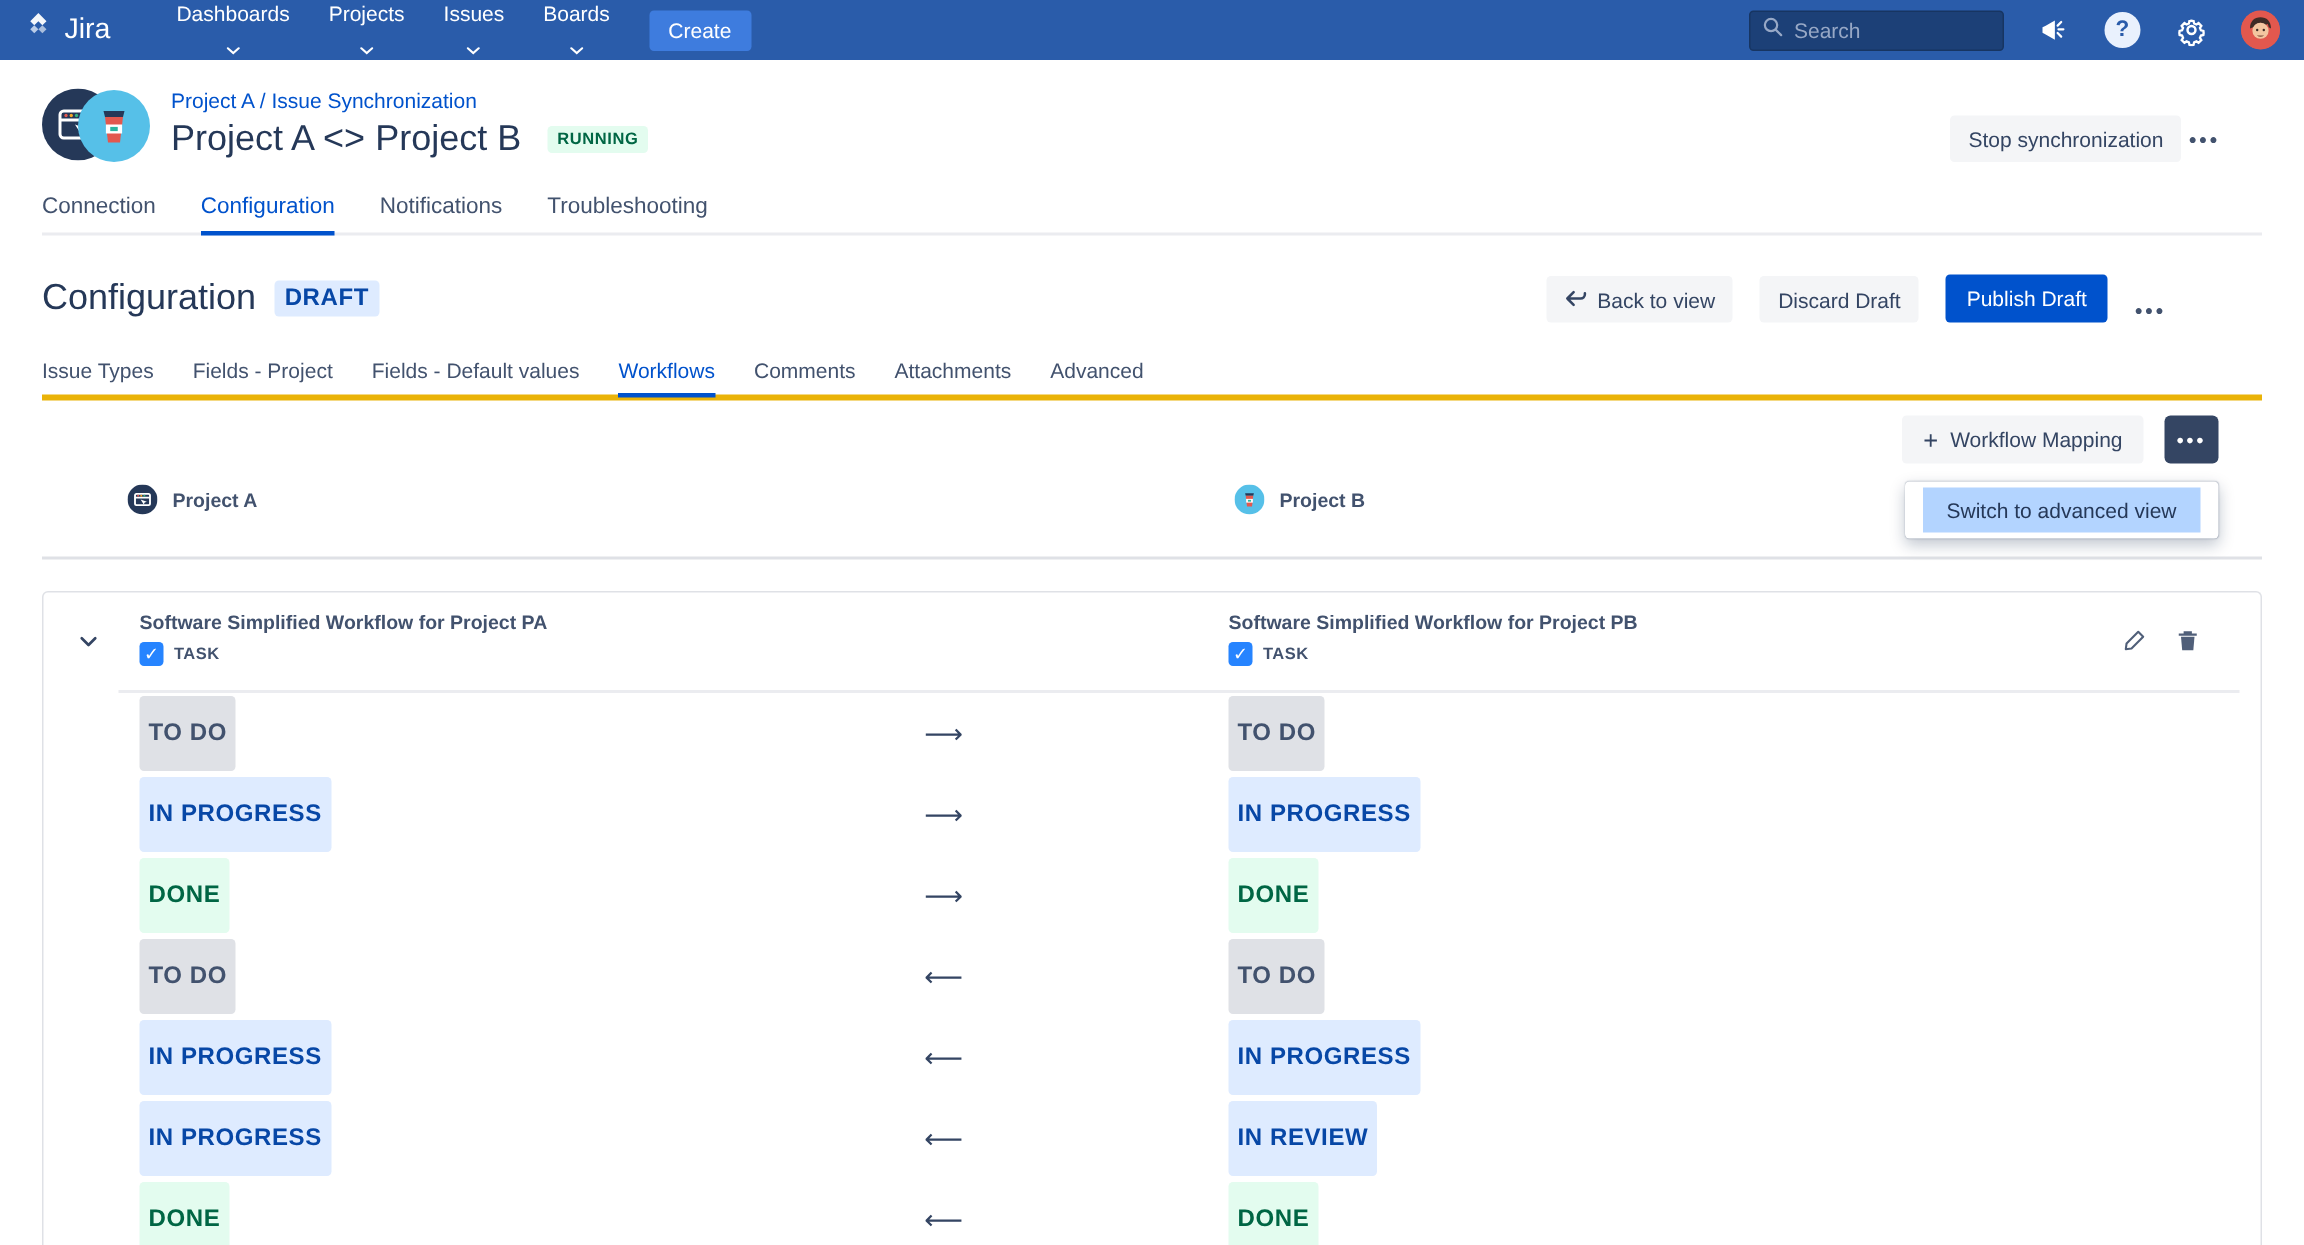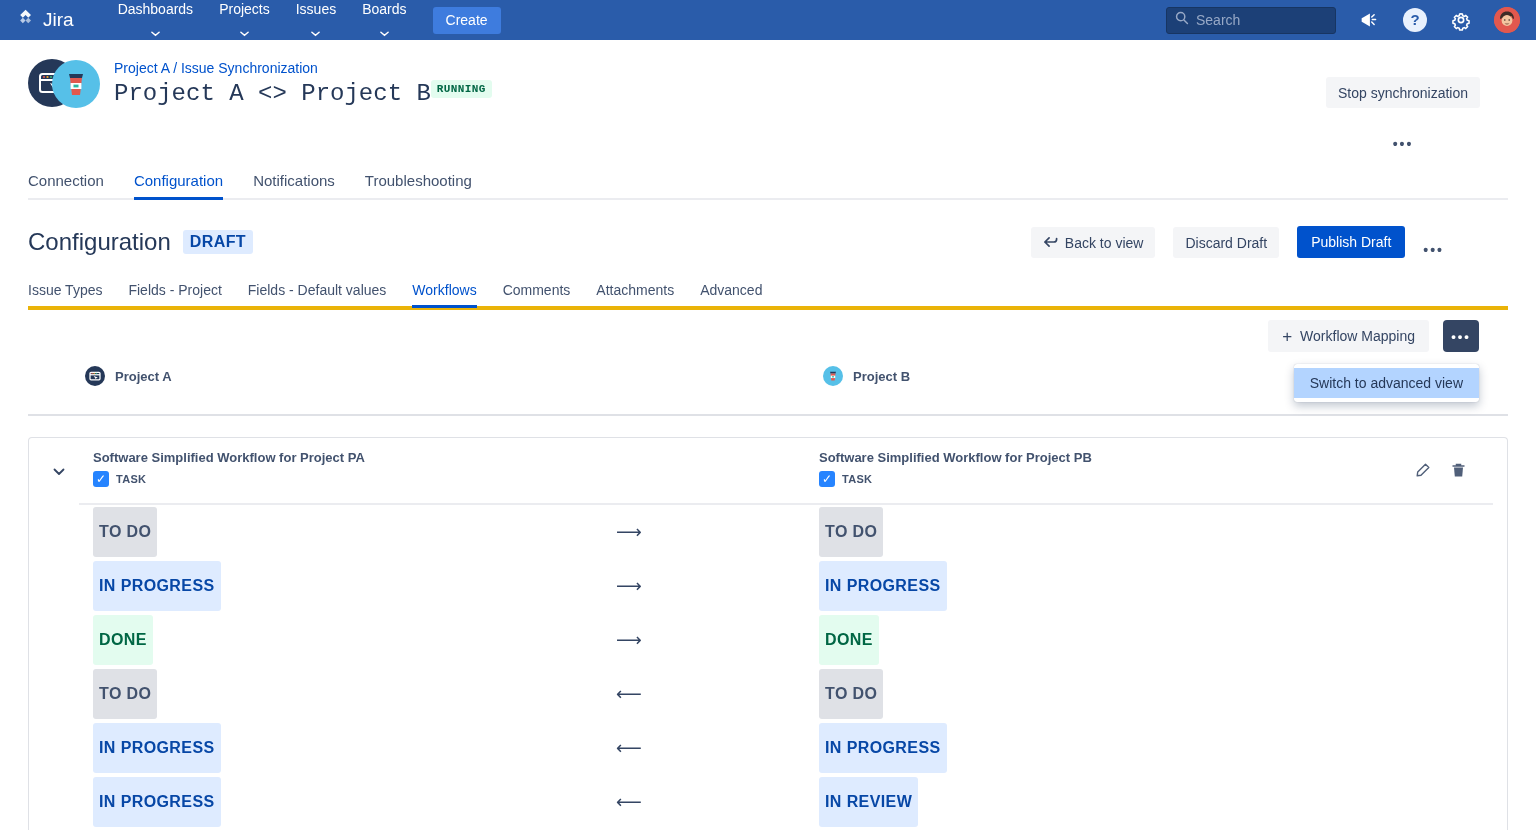--- a/index.html
+++ b/index.html
@@ -21,24 +21,24 @@
   .avatar-circle { width:26px; height:26px; border-radius:50%; background:#e2584e; overflow:hidden; }
 
   
   .page { padding:0 28px; }
   .sync-header { display:flex; align-items:flex-start; padding-top:19px; }
   .avatar-pair { position:relative; width:72px; height:50px; margin-right:14px; }
   .avatar-pair .av { position:absolute; width:48px; height:48px; border-radius:50%; }
   .avatar-pair .av.b { left:24px; top:1px; }
   .head-text {}
   .breadcrumb { color:#0052cc; font-size:14px; cursor:pointer; text-decoration:none; display:inline-block; margin-bottom:4px; }
-  .title-row { display:flex; align-items:flex-start; gap:0;font-family:Liberation Mono, monospace; }
+  .title-row { display:flex; align-items:center; gap:18px; }
   .sync-title { color:#253858; font-size:24px; font-weight:500; }
   .badge-running { background:#e3fcef; color:#006644; font-size:11px; font-weight:bold; letter-spacing:.4px; padding:3px 6px; border-radius:3px; }
-  .header-actions { margin-left:auto; display:flex; align-items:center; gap:28px; margin-top:18px; margin-right:28px;flex-direction:column; }
+  .header-actions { margin-left:auto; display:flex; align-items:center; gap:5px; margin-top:18px; margin-right:28px; }
   .btn-subtle { background:#f4f5f7; color:#344563; border:none; border-radius:3px; height:31px; padding:0 12px; font-size:14px; font-family:inherit; cursor:pointer; display:flex; align-items:center; gap:7px; }
   .dots { color:#42526e; font-size:14px; letter-spacing:2px; font-weight:bold; cursor:pointer; }
 
   
   .tabs { display:flex; gap:30px; border-bottom:2px solid #ebecf0; margin-top:20px; }
   .tab { font-size:15px; color:#42526e; padding-bottom:9px; cursor:pointer; position:relative; }
   .tab.active { color:#0052cc; }
   .tab.active::after { content:""; position:absolute; left:0; right:0; bottom:-2px; height:3px; background:#0052cc; }
 
   
@@ -52,21 +52,21 @@
   .subtabs { display:flex; gap:26px; border-bottom:4px solid #eab308; margin-top:24px; }
   .subtab { font-size:14px; color:#42526e; padding-bottom:8px; cursor:pointer; position:relative; }
   .subtab.active { color:#0052cc; }
   .subtab.active::after { content:""; position:absolute; left:0; right:0; bottom:-2px; height:3px; background:#0052cc; }
 
   
   .wf-toolbar { display:flex; justify-content:flex-end; align-items:center; gap:14px; margin-top:10px; padding-right:29px; position:relative; }
   .btn-add { background:#f4f5f7; color:#344563; border:none; border-radius:3px; height:32px; padding:0 14px; font-size:14px; font-family:inherit; cursor:pointer; display:flex; align-items:center; gap:8px; }
   .plus { font-size:17px; line-height:1; }
   .btn-dark-dots { background:#344563; border:none; border-radius:4px; width:36px; height:32px; color:#fff; font-size:13px; letter-spacing:2px; font-weight:bold; cursor:pointer; }
-  .dropdown { position:absolute; top:44px; right:29px; background:#fff; border-radius:3px; box-shadow:0 4px 10px rgba(9,30,66,.25), 0 0 1px rgba(9,30,66,.31); padding:4px 0; z-index:10; min-width:176px; }
+  .dropdown { position:absolute; top:44px; right:29px; background:#fff; border-radius:3px; box-shadow:0 4px 10px rgba(9,30,66,.25), 0 0 1px rgba(9,30,66,.31); padding:4px 12px; z-index:10; min-width:176px; }
   .dropdown-item { background:#b3d4ff; color:#253858; font-size:14px; padding:7px 16px; cursor:pointer; white-space:nowrap; }
 
   
   .map-header { position:relative; height:64px; border-bottom:2px solid #dfe1e6; margin:0 0 0 0; }
   .map-head-cell { position:absolute; top:14px; display:flex; align-items:center; gap:10px; font-size:13px; font-weight:bold; color:#42526e; }
   .map-head-cell.left { left:57px; }
   .map-head-cell.right { left:795px; }
   .mini-av { width:20px; height:20px; border-radius:50%; }
 
   

